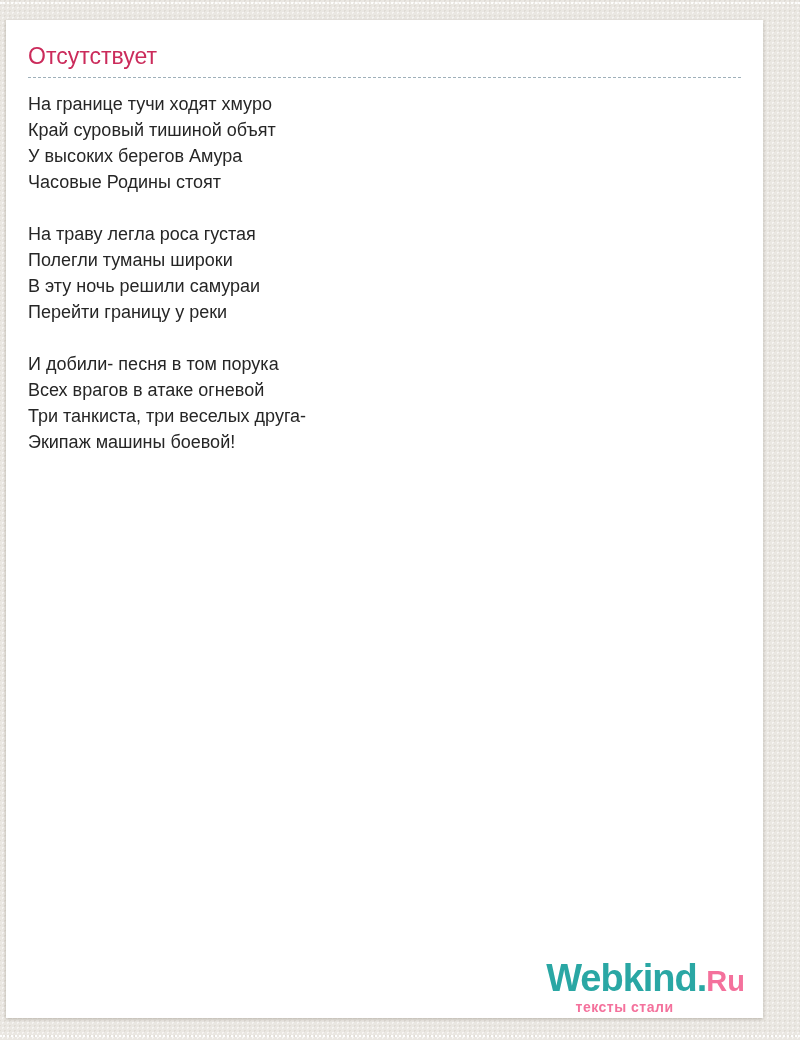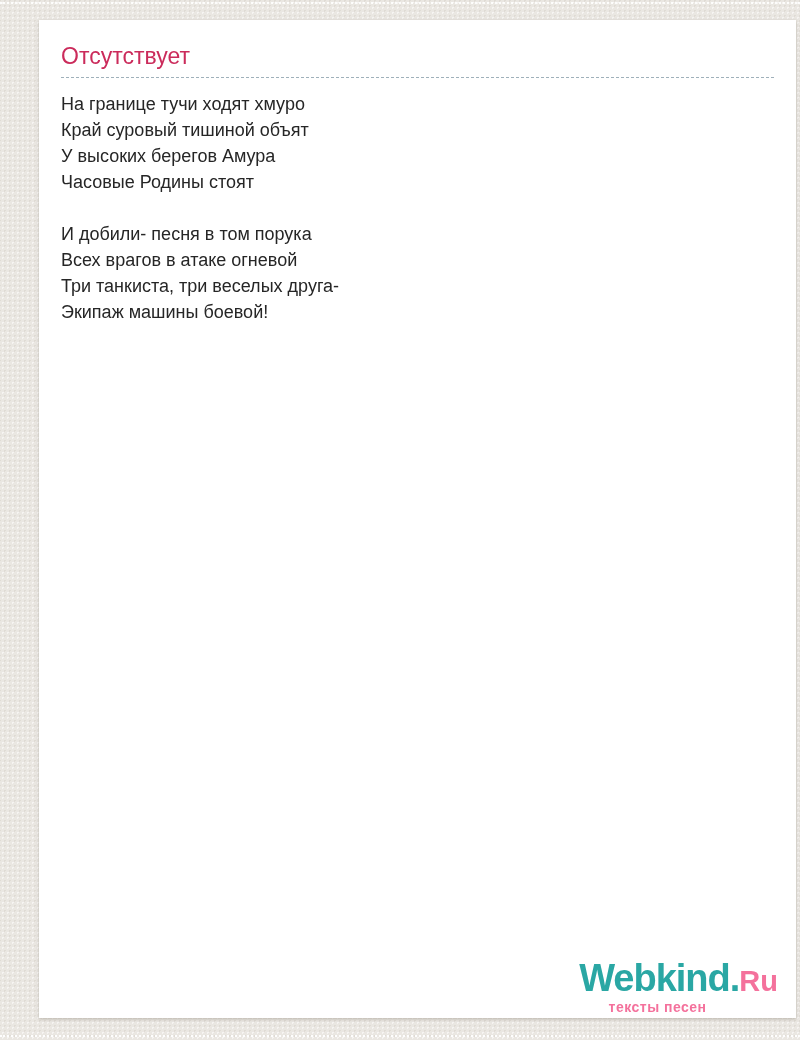--- a/index.html
+++ b/index.html
@@ -32,21 +32,21 @@
     border-top: 2px dotted rgba(255,255,255,0.85);
   }
   .page::after {
     content: "";
     position: absolute;
     left: 0; right: 0; bottom: 3px;
     border-top: 2px dotted rgba(255,255,255,0.95);
   }
   .card {
     position: absolute;
-    left: 39px;
+    left: 6px;
     top: 20px;
     width: 757px;
     height: 998px;
     background: #ffffff;
     box-shadow: 0 1px 3px rgba(120,110,95,0.45);
   }
   .song-header {
     margin: 0 22px;
     padding-top: 22px;
     padding-bottom: 7px;
@@ -117,22 +117,23 @@
 
 <div class="page">
   <div class="card">
 
     <div class="song-header">
       <h1 class="song-title">Отсутствует</h1>
     </div>
 
     <div class="lyrics" id="lyrics">
         <p class="stanza">На границе тучи ходят хмуро<br>Край суровый тишиной объят<br>У высоких берегов Амура<br>Часовые Родины стоят</p>
+        <p class="stanza">На траву легла роса густая<br>Полегли туманы широки<br>В эту ночь решили самураи<br>Перейти границу у реки</p>
         <p class="stanza">И добили- песня в том порука<br>Всех врагов в атаке огневой<br>Три танкиста, три веселых друга-<br>Экипаж машины боевой!</p>
       </div>
 
     <div class="logo">
       <div class="logo-row"><span class="logo-main">Webkind.</span><span class="logo-suffix">Ru</span></div>
-      <div class="tagline">тексты песен</div>
+      <div class="tagline">тексты стали</div>
     </div>
 
   </div>
 </div>
 
 </body></html>

